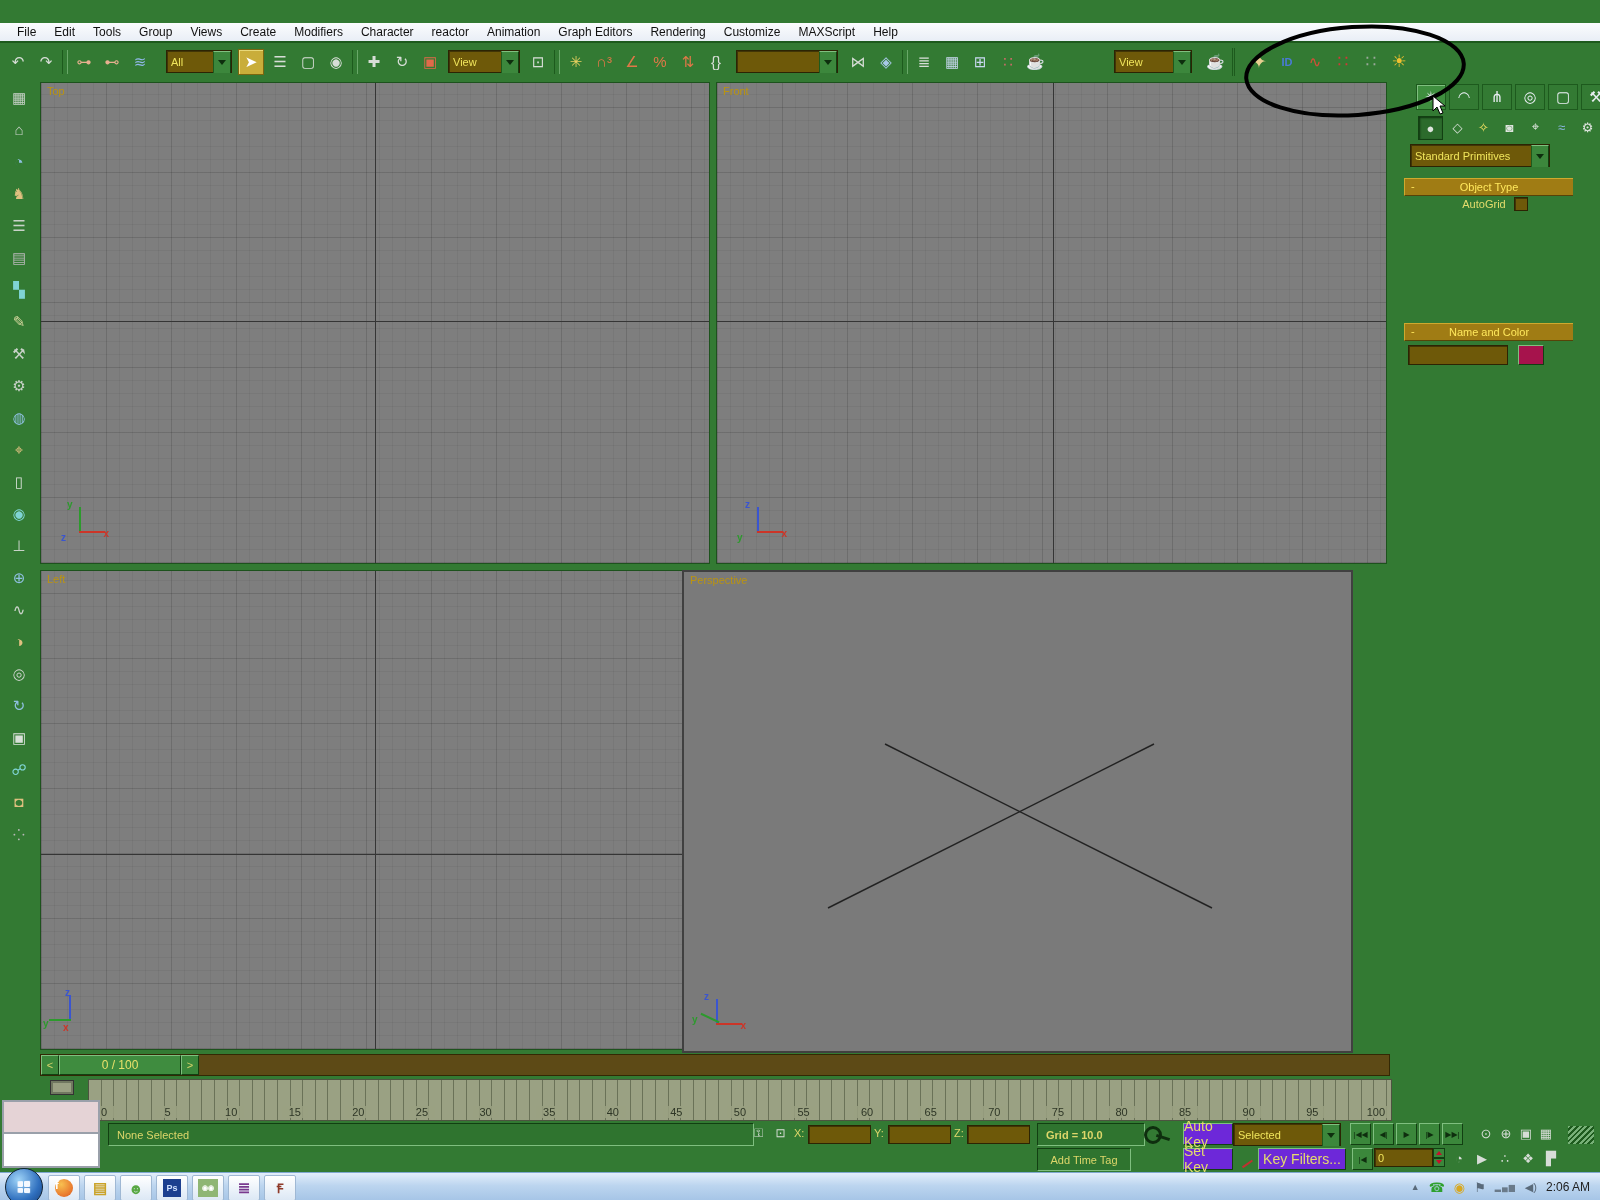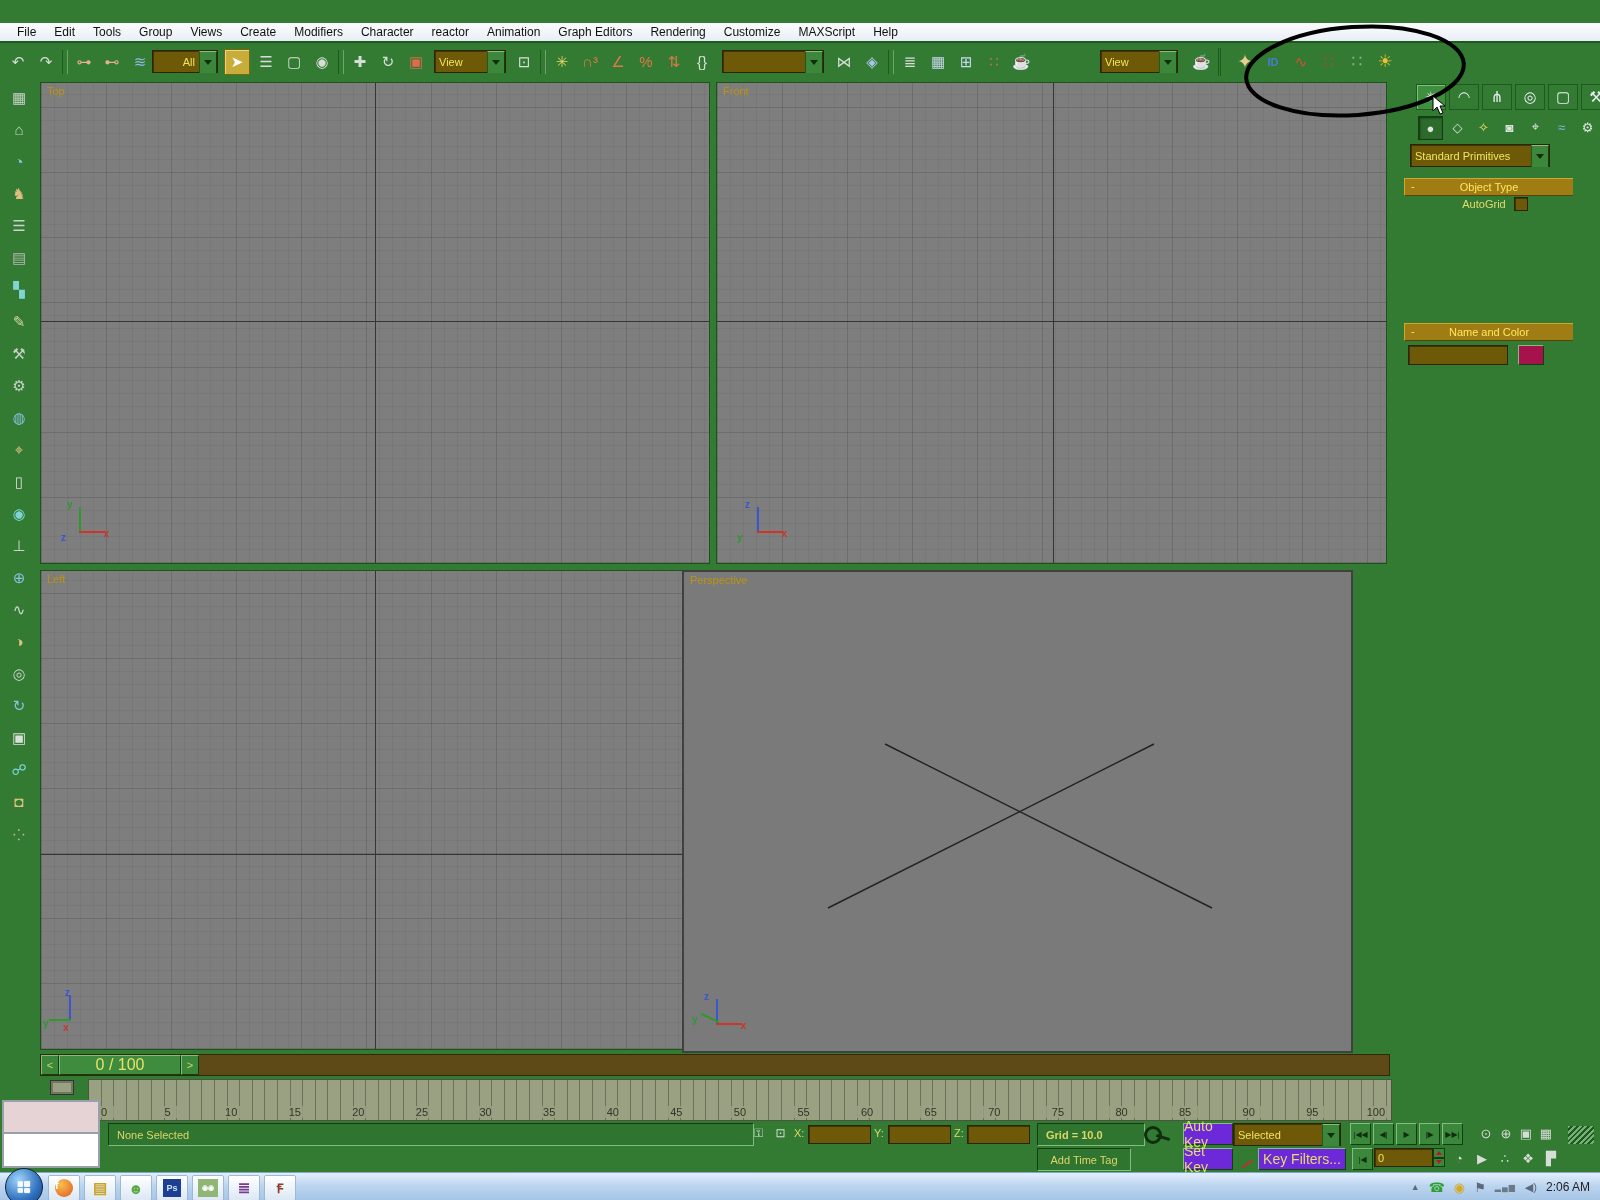--- a/index.html
+++ b/index.html
@@ -39,21 +39,21 @@
   .ti[data-kind="active"]{background:#c9ad3a;color:#fff;border:1px solid #7a660f;
     box-shadow:inset 1px 1px 0 #e8d878;}
   .dd{height:21px;background:#6e5909;border:1px solid #2c2403;display:flex;align-items:center;
     box-shadow:inset 1px 1px 0 #413506;position:relative;flex:0 0 auto;}
   .dd .dd-val{flex:1;font-size:11px;color:#f0e55c;padding:0 4px;white-space:nowrap;overflow:hidden;}
   .dd .dd-btn{width:16px;height:100%;background:#3c873c;border-left:1px solid #1d5a1d;
     display:flex;align-items:center;justify-content:center;
     border-top:1px solid #7fbf7f;border-right:1px solid #123f12;}
   .dd-arrow{width:0;height:0;border-left:4px solid transparent;border-right:4px solid transparent;
     border-top:5px solid #0e2e0e;}
-  .dd-all{width:64px;text-align:right;}
+  .dd-all{width:64px;margin-left:14px;}
   .dd-view{width:70px;margin-left:6px;}
   .dd-named{width:100px;margin-left:8px;}
   .dd-view2{width:76px;margin-left:66px;}
   .tseg5{margin-left:12px;}
   
   .left-tools{position:absolute;left:0;top:78px;width:38px;height:985px;background:#337a33;
     display:flex;flex-direction:column;align-items:center;padding-top:8px;gap:9px;}
   .lti{width:23px;height:23px;display:flex;align-items:center;justify-content:center;font-size:15px;}
   
   .vp{position:absolute;background:#7e7e7e;border:1px solid #1d521d;
@@ -108,21 +108,21 @@
   .color-swatch{position:absolute;left:128px;top:267px;width:24px;height:18px;background:#a6134c;
     border-top:1px solid #7fbf7f;border-left:1px solid #7fbf7f;
     border-bottom:1px solid #123f12;border-right:1px solid #123f12;}
   
   .timeslider{position:absolute;left:40px;top:1054px;width:1348px;height:20px;
     background:#5d4a16;border:1px solid #332804;display:flex;align-items:stretch;}
   .ts-btn{width:16px;background:#3b873b;color:#d8d36a;font-size:11px;display:flex;
     align-items:center;justify-content:center;
     border-top:1px solid #7fbf7f;border-left:1px solid #7fbf7f;
     border-bottom:1px solid #123f12;border-right:1px solid #123f12;}
-  .ts-handle{width:120px;background:#3f8c3f;color:#e8e06a;font-size:16px;display:flex;
+  .ts-handle{width:120px;background:#3f8c3f;color:#e8e06a;font-size:12px;display:flex;
     align-items:center;justify-content:center;
     border-top:1px solid #7fbf7f;border-left:1px solid #7fbf7f;
     border-bottom:1px solid #123f12;border-right:1px solid #123f12;}
   .ruler{position:absolute;left:88px;top:1079px;width:1302px;height:40px;background:#9aa183;
     border:1px solid #4c5440;
     background-image:repeating-linear-gradient(90deg, transparent 0 11.6px, #6a7258 11.6px 12.6px);}
   .ruler-nums{position:absolute;left:0;right:0;bottom:2px;display:flex;
     justify-content:space-between;padding:0 2px;}
   .tick-num{font-size:11px;color:#2e3626;width:26px;text-align:center;
     background:rgba(154,161,131,0.85);}

